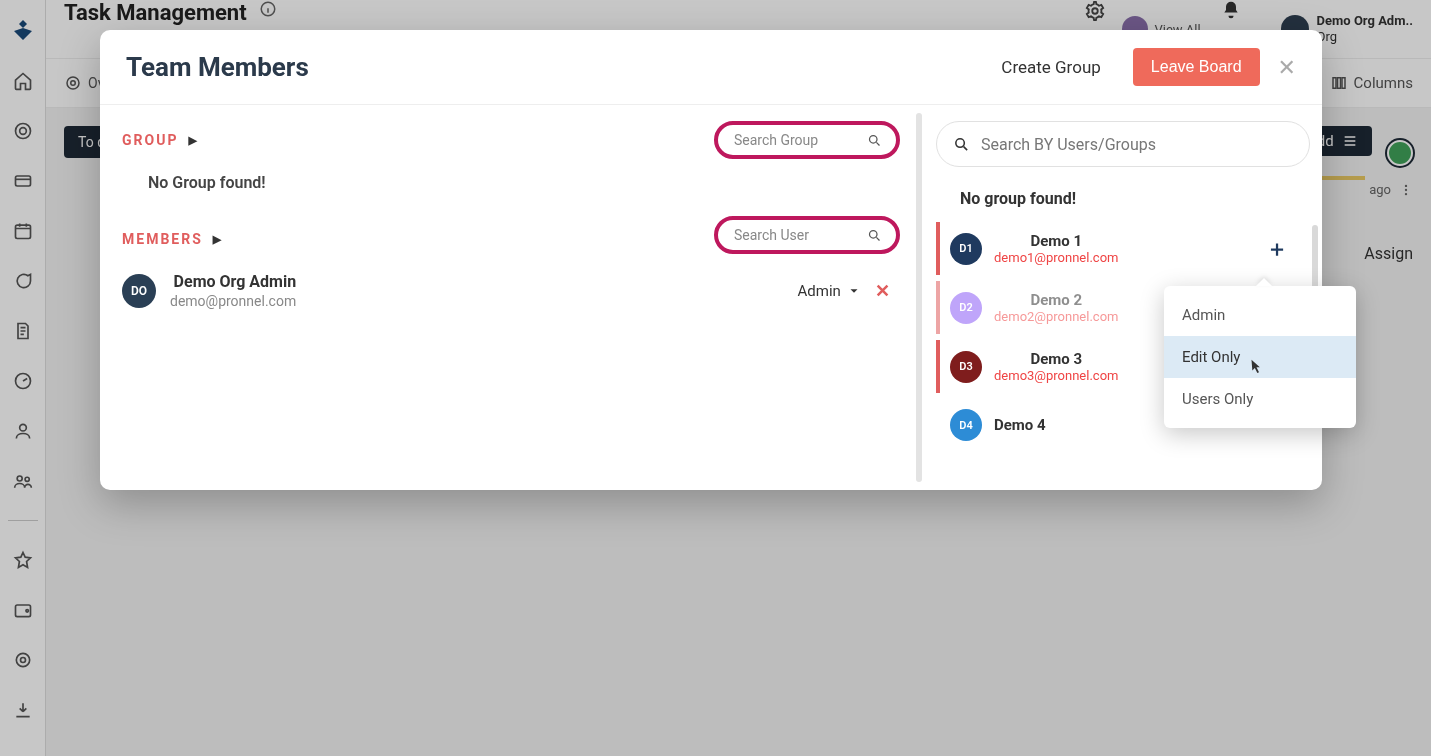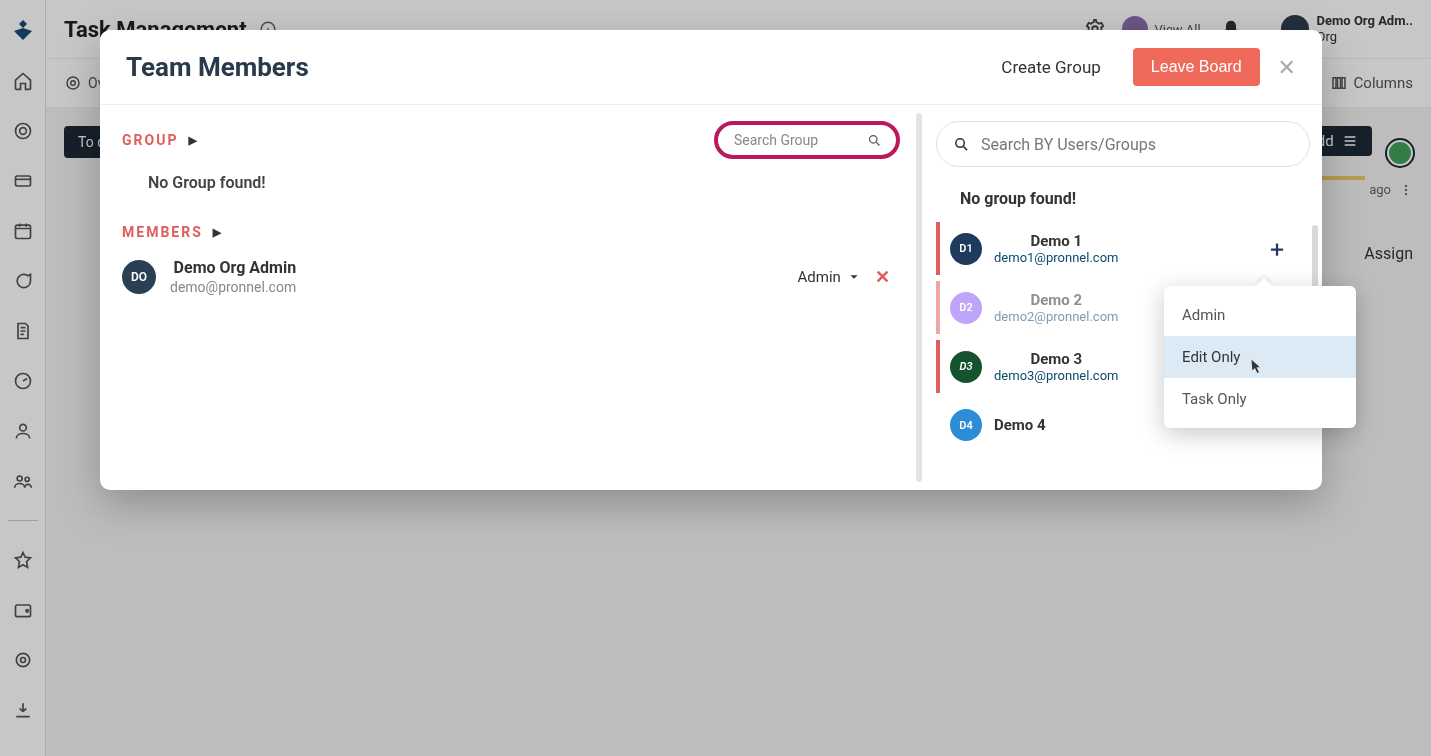--- a/index.html
+++ b/index.html
@@ -27,21 +27,21 @@
     width: 22px; height: 22px; color: #555; display:flex; align-items:center; justify-content:center;
   }
   .bg .sidebar .logo {
     width: 24px; height: 24px; color:#0f4b87;
   }
   .bg .sidebar .divider {
     width: 30px; height: 1px; background: #ccc;
   }
   .bg .topbar {
     position: absolute; left: 46px; right: 0; top: 0; height: 58px;
-    display:flex; align-items:center; padding: 0 18px;
+    display:flex; padding: 0 18px;
     background:#fff;
   }
   .bg .topbar .title {
     font-size: 22px; font-weight: 700; color: #222;
   }
   .bg .topbar .info-ic { margin-left: 12px; color:#666; }
   .bg .topbar .spacer { flex:1; }
   .bg .topbar .gear { color:#444; margin-right: 16px; }
   .bg .topbar .viewall {
     display:flex; align-items:center; gap:6px; color:#555; font-size:13px; margin-right:20px;
@@ -193,26 +193,26 @@
 
   .userlist { margin-top:4px; padding-right:16px;text-align:center; }
   .user-row {
     display:flex; align-items:center; border-left:4px solid #e05d5d;
     padding:10px 6px 10px 10px; margin-bottom:6px;
   }
   .user-row .avatar { width:32px; height:32px; font-size:11px; }
   .user-row.a1 .avatar { background:#1f3a5f; }
   .user-row.a2 .avatar { background:#8b5cf6; border-left-color:transparent;}
   .user-row.a2 { border-left-color:#e05d5d; opacity:0.55; }
-  .user-row.a3 .avatar { background:#14532d;font-style:italic; }
+  .user-row.a3 .avatar { background:#7f1d1d; }
   .user-row.a4 .avatar { background:#2d8cd6; }
   .user-row.a4 { padding-bottom:0; }
   .user-row .info { margin-left:12px; }
   .user-row .uname { font-weight:700; font-size:15px; color:#333;}
-  .user-row .uemail { font-size:13px; color:#0c4a6e; }
+  .user-row .uemail { font-size:13px; color:#ef4444; }
   .user-row .plus {
     margin-left:auto; color:#1f3a5f; font-size:22px; font-weight:700; cursor:pointer;
   }
 
   
   .popover {
     position:absolute; left:1164px; top:286px; width:192px;
     background:#fff; border-radius:6px; box-shadow:0 6px 24px rgba(0,0,0,0.22);
     padding:8px 0; z-index:50;
   }
@@ -433,20 +433,29 @@
               </svg>
           </span>
         </div>
       </div>
       <div class="no-group">No Group found!</div>
 
       <div class="row2">
         <div class="section-label members-label">
           <span>MEMBERS</span>
           <span class="chev">▶</span>
+        </div>
+        <div class="srchbox">
+          <span>Search User</span>
+          <span class="sicon">
+            <svg viewBox="0 0 24 24" width="15" height="15" fill="none" stroke="currentColor" stroke-width="2">
+                <circle cx="10" cy="10" r="6"></circle>
+                <path d="M20 20l-5-5"></path>
+              </svg>
+          </span>
         </div>
       </div>
 
       <div class="member-row">
         <div class="avatar">DO</div>
         <div class="meminfo">
           <div class="name">Demo Org Admin</div>
           <div class="email">demo@pronnel.com</div>
         </div>
         <div class="mem-right">
@@ -504,20 +513,20 @@
         </div>
       </div>
       <div class="scrollbar"></div>
     </div>
   </div>
 </div>
 
 <div class="popover">
   <div class="item">Admin</div>
   <div class="item hl">Edit Only</div>
-  <div class="item">Task Only</div>
+  <div class="item">Users Only</div>
 </div>
 
 <span class="cursor">
   <svg viewBox="0 0 24 24" width="20" height="20" fill="#333">
       <path d="M9 2l1 13 3-3 3 6 2-1-3-6h4L9 2z"></path>
     </svg>
 </span>
 
 </body></html>

